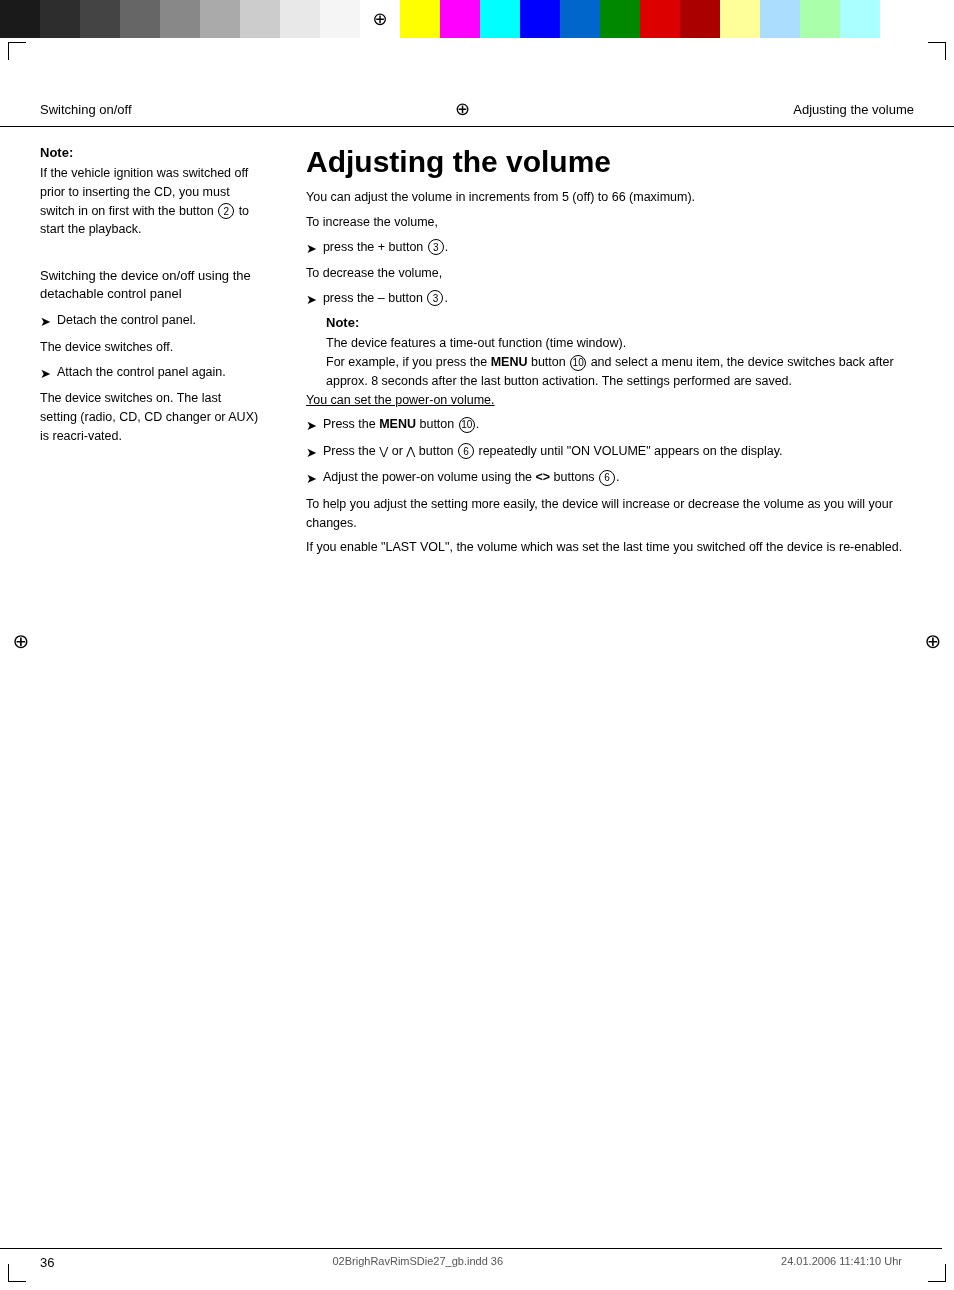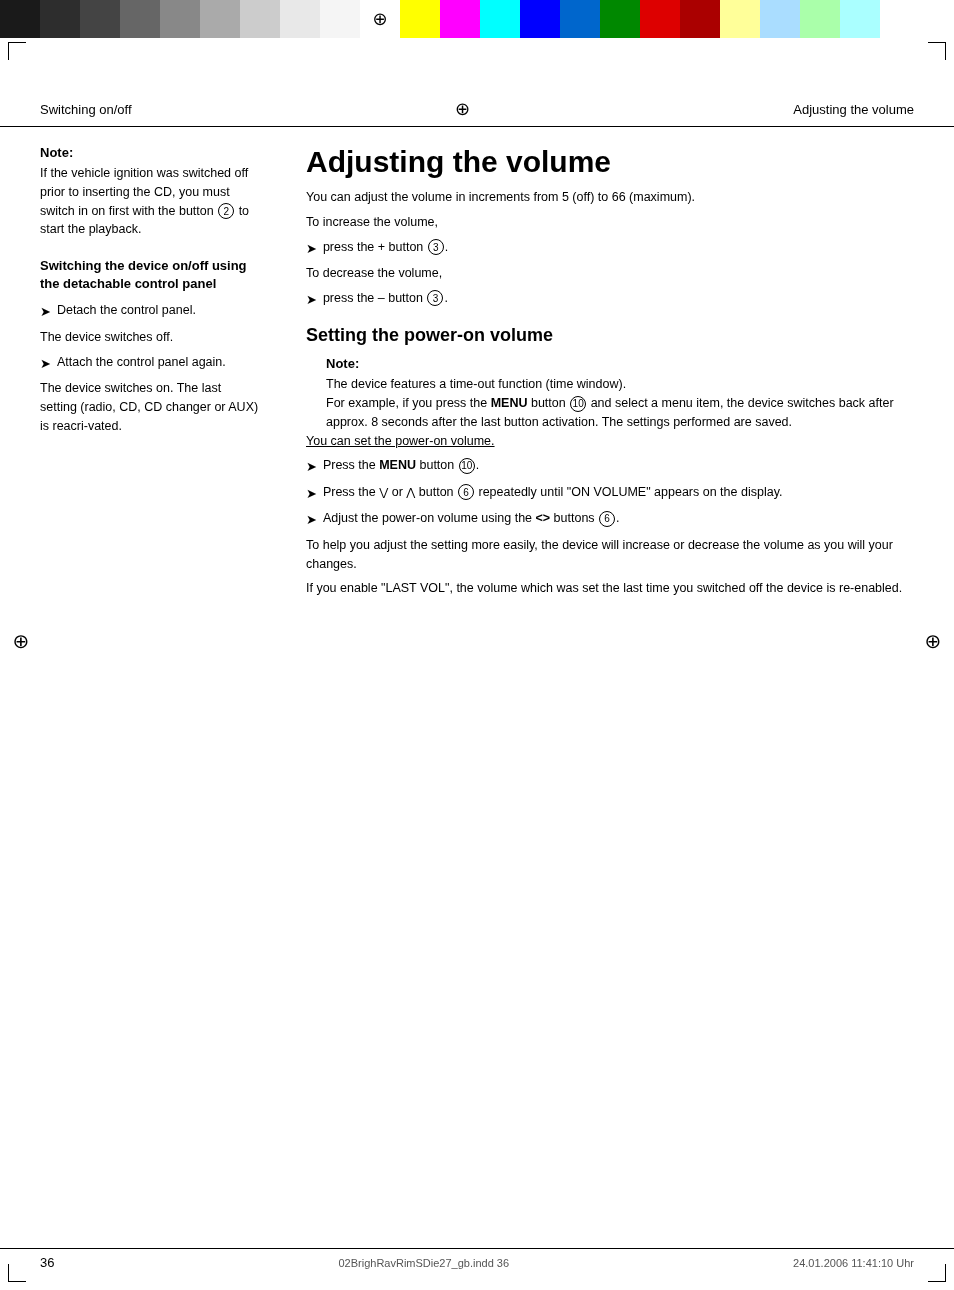--- a/index.html
+++ b/index.html
@@ -109,23 +109,23 @@
       font-weight: bold;
       font-size: 13px;
       margin-bottom: 4px;
     }
     .note-text {
       font-size: 12.5px;
       line-height: 1.5;
     }
 
     .section-heading {
-      font-weight: bold;
-      font-size: 13px;
-      margin-top: 18px;
+      font-weight: normal;
+      font-size: 13px;
+      margin-top: 28px;
       margin-bottom: 8px;
       line-height: 1.4;
     }
 
     .bullet-item {
       display: flex;
       align-items: flex-start;
       margin-bottom: 6px;
       font-size: 12.5px;
       line-height: 1.5;
@@ -169,24 +169,23 @@
       margin: 0 1px;
     }
 
     .bold-text { font-weight: bold; }
 
     
     .page-footer {
       position: absolute;
       bottom: 20px;
       left: 0;
-      right: 0;
+      right: 12px;
       display: flex;
       justify-content: space-between;
-      align-items: center;
       padding: 0 40px;
       border-top: 1px solid #000;
       padding-top: 6px;
     }
     .page-num {
       font-size: 13px;
     }
     .footer-center {
       font-size: 11px;
       color: #555;
@@ -287,21 +286,20 @@
         <span>press the + button <span class="circle-num">3</span>.</span>
       </div>
 
       <div class="body-text">To decrease the volume,</div>
 
       <div class="bullet-item">
         <span class="bullet-arrow">➤</span>
         <span>press the – button <span class="circle-num">3</span>.</span>
       </div>
 
-      <div class="sub-heading">Setting the power-on volume</div>
 
       <div class="indent">
         <div class="note-label">Note:</div>
         <div class="note-text">
           <span>The device features a time-out function (time window).</span><br>
           <span>For example, if you press the <span class="bold-text">MENU</span> button <span class="circle-num">10</span> and select a menu item, the device switches back after approx. 8 seconds after the last button activation. The settings performed are saved.</span>
         </div>
       </div>
 
       <div class="body-text" style="text-decoration:underline;">You can set the power-on volume.</div>

